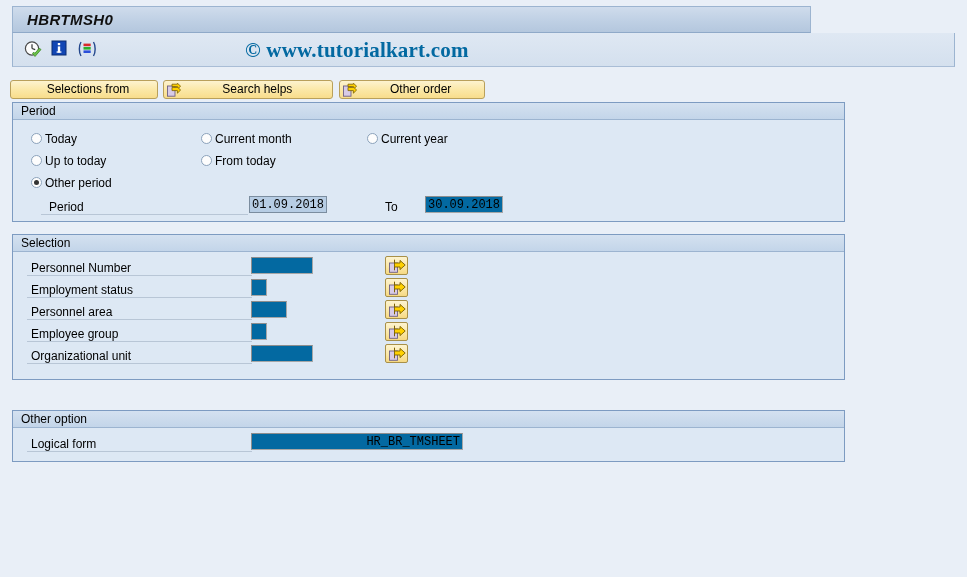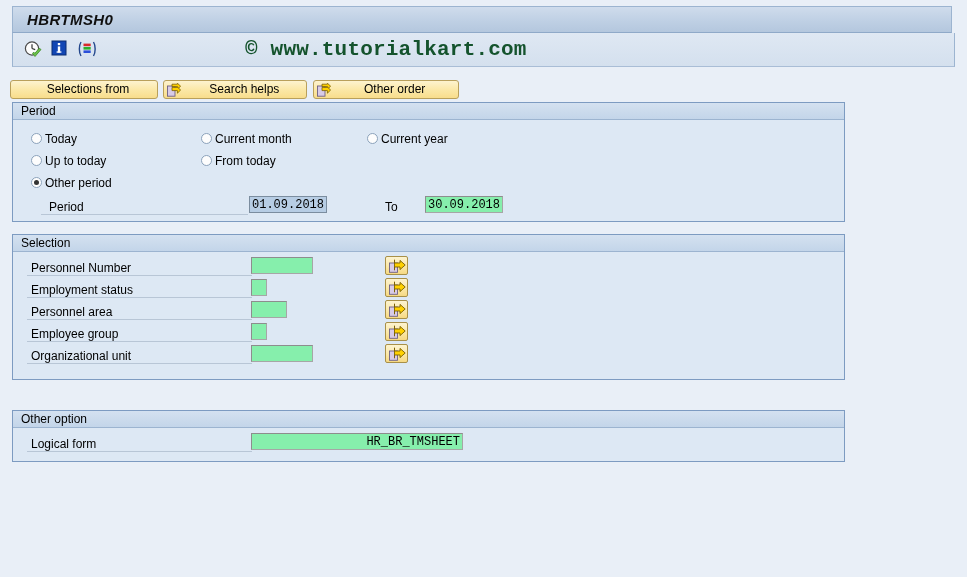--- a/index.html
+++ b/index.html
@@ -12,21 +12,21 @@
     font-size: 12px;
     color: #000;
     overflow: hidden;
     position: relative;
   }
 
   
   #titlebar {
     position: absolute;
     left: 12px; top: 6px;
-    width: 940px; height: 27px;
+    width: 799px; height: 27px;
     background: linear-gradient(to bottom, #cfdcec 0%, #bfd0e4 55%, #b4c7de 100%);
     border: 1px solid #9cb4d0;
     border-bottom: 1px solid #8fa9c8;
     box-sizing: border-box;
   }
   #titlebar .title-text {
     position: absolute;
     left: 14px; top: 4px;
     font-size: 15px;
     font-weight: bold;
@@ -54,24 +54,24 @@
     cursor: pointer;
   }
   #icon-execute { left: 10px; }
   #icon-info    { left: 38px; }
   #icon-variant { left: 64px; }
 
   
   #watermark {
     position: absolute;
     left: 245px; top: 38px;
-    font-family: Liberation Mono, monospace;
+    font-family: Liberation Serif, serif;
     font-size: 21px;
     font-weight: bold;
-    color: #14532d;
+    color: #0369a1;
     white-space: nowrap;
     letter-spacing: 0.2px;
   }
 
   
   #buttonrow {
     position: absolute;
     left: 10px; top: 80px;
     height: 19px;
   }
@@ -86,21 +86,21 @@
     text-align: center;
     line-height: 17px;
     font-size: 12px;
     color: #000;
     vertical-align: top;
     margin-right: 2px;
     cursor: pointer;
     white-space: nowrap;
   }
   .sapbtn.w1 { width: 148px; padding-left: 8px; }
-  .sapbtn.w2 { width: 144px; padding-left: 18px; }
+  .sapbtn.w2 { width: 170px; padding-left: 18px; }
   .sapbtn.w3 { width: 146px; padding-left: 18px; }
   .btn-arrow {
     position: absolute;
     left: 3px; top: 2px;
     width: 14px; height: 14px;
   }
 
   
   .groupbox {
     position: absolute;
@@ -158,21 +158,21 @@
     white-space: nowrap;
   }
   .lbl-underline {
     position: absolute;
     border-bottom: 1px solid #b8c6d6;
     height: 0;
   }
   .sapinput {
     position: absolute;
     box-sizing: border-box;
-    background: #86efac;
+    background: #0369a1;
     border: 1px solid #a6a6a6;
     border-top-color: #8d8d8d;
     border-left-color: #8d8d8d;
     font-family: "Liberation Mono", monospace;
     font-size: 12px;
     line-height: 15px;
     padding: 0 2px;
     color: #000;
     height: 17px;
     outline: none;

